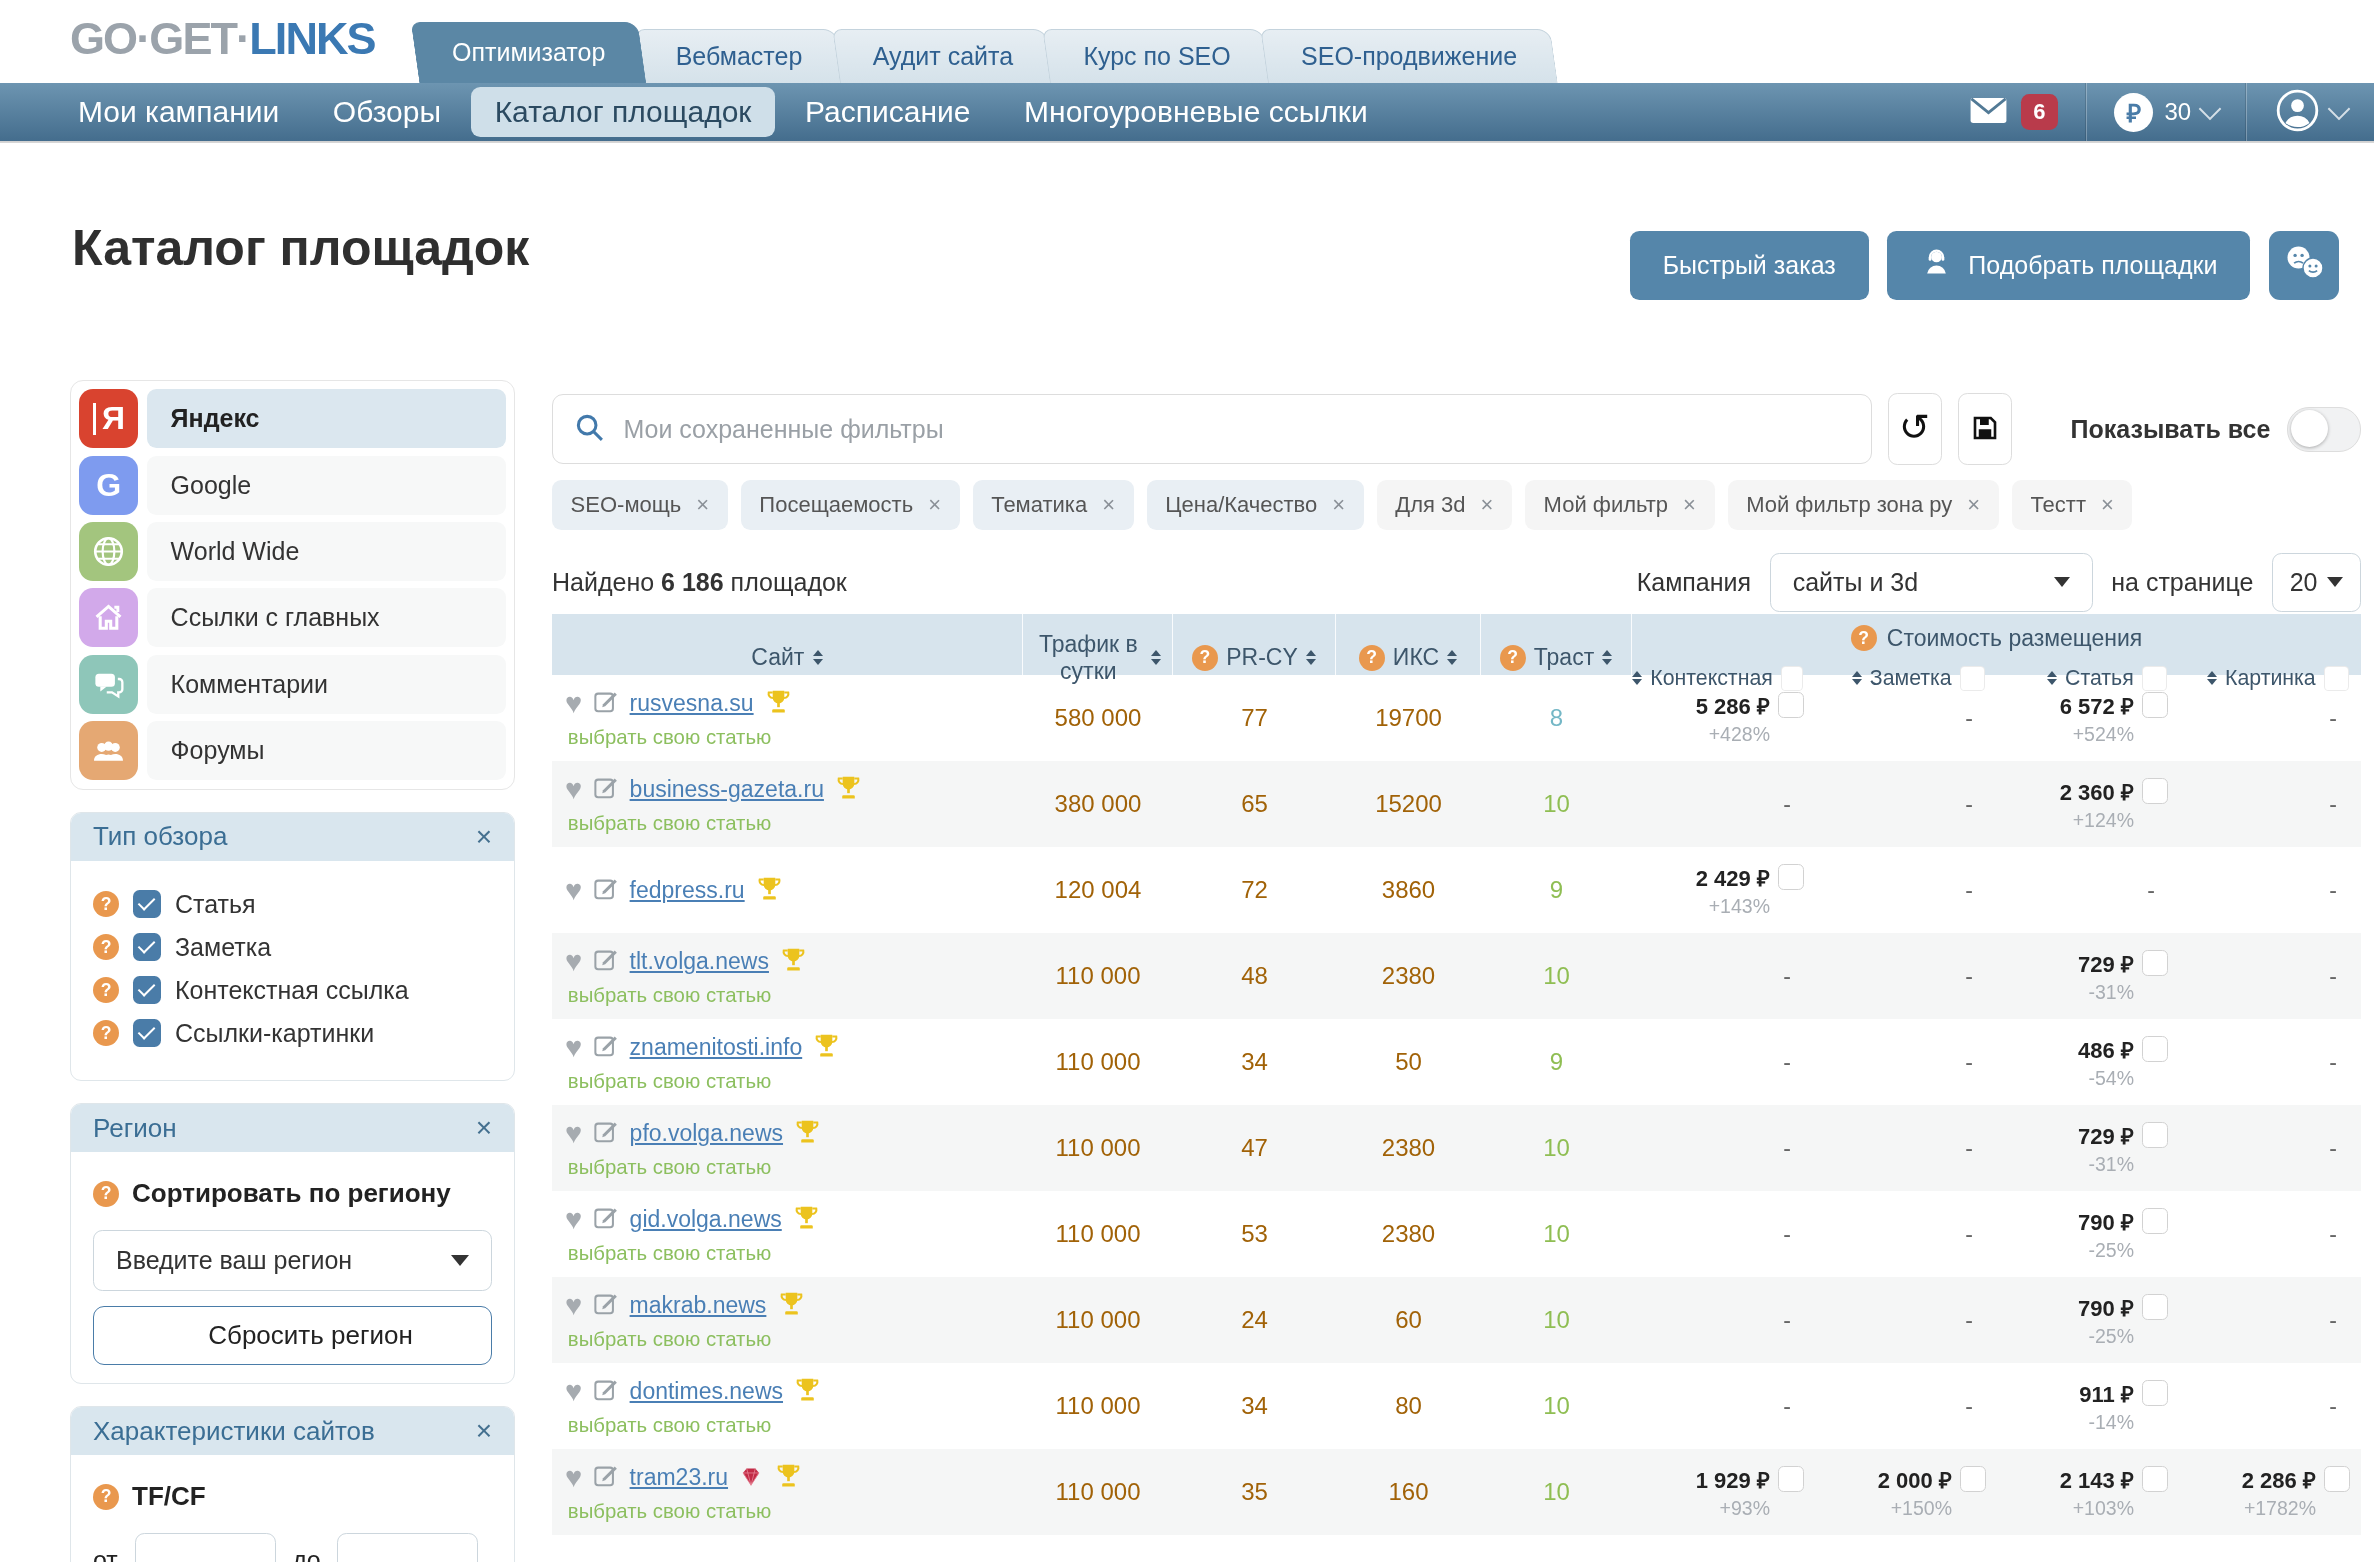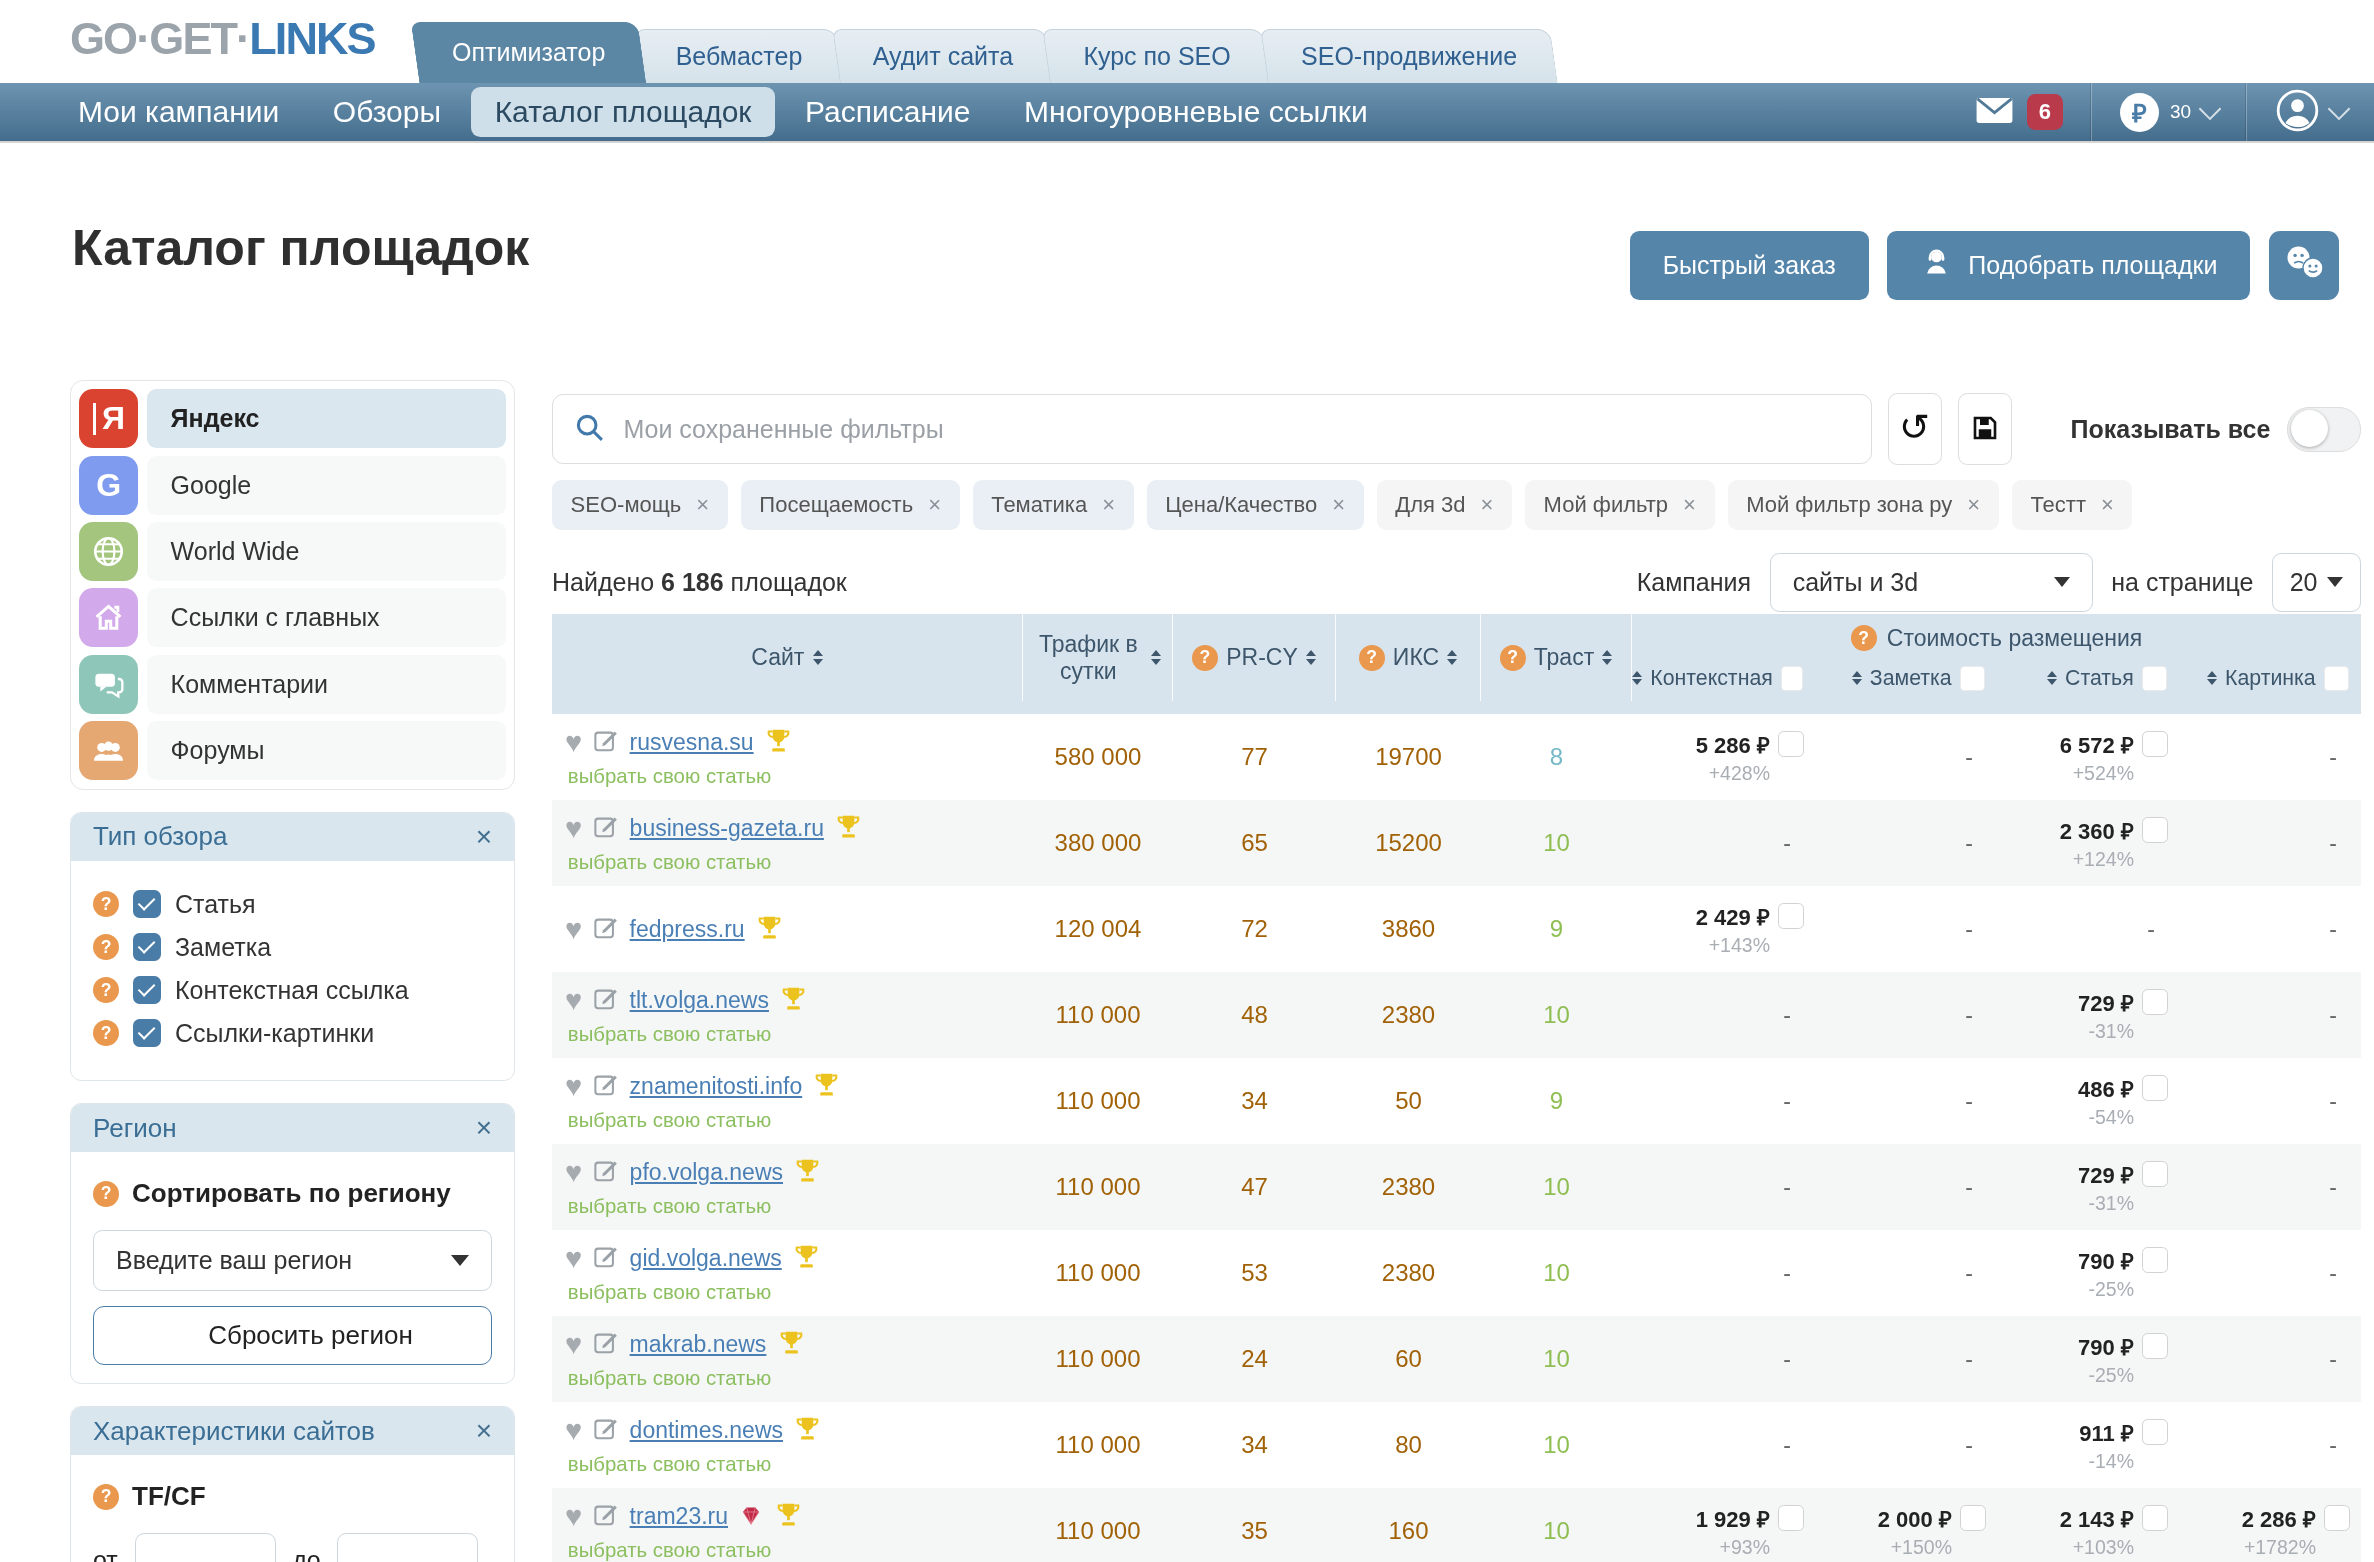--- a/index.html
+++ b/index.html
@@ -20,21 +20,21 @@
 
   
   .mainnav{position:absolute;top:83px;left:0;right:0;height:58px;background:linear-gradient(#6d95b1,#446d8d);display:flex;align-items:center;padding-left:54px;box-sizing:border-box;z-index:4;box-shadow:0 1.9px 0 rgba(0,0,0,.18);}
   .nav-item{color:#fff;font-size:30px;padding:8.3px 24px;border-radius:9.3px;margin-right:5.6px;cursor:pointer;white-space:nowrap;}
   .nav-item.active{background:#cfdfe9;color:#2b4a61;}
   .nav-right{margin-left:auto;display:flex;align-items:stretch;height:100%;}
   .nav-group{display:flex;align-items:center;gap:11px;padding:0 28px;cursor:pointer;}
   .nav-sep{width:0.9px;background:rgba(255,255,255,.28);box-shadow:-0.9px 0 rgba(0,0,0,.15);}
   .badge{background:#b93b4b;color:#fff;font-size:22px;font-weight:700;padding:4.6px 12px;border-radius:8.3px;}
   .rub-circle{width:39px;height:39px;border-radius:50%;background:#fff;color:#4a7ca8;font-size:25px;font-weight:700;display:flex;align-items:center;justify-content:center;}
-  .balance{color:#fff;font-size:19px;}
+  .balance{color:#fff;font-size:24px;}
   .chev{width:14px;height:14px;border-right:2.8px solid rgba(255,255,255,.75);border-bottom:2.8px solid rgba(255,255,255,.75);transform:rotate(45deg);margin-top:-5.6px;}
 
   
   .page-title{position:absolute;left:72px;top:219px;margin:0;font-size:50px;font-weight:700;color:#2f2f2f;}
   .page-actions{position:absolute;top:231px;right:36px;display:flex;gap:18.6px;height:69px;}
   .btn-blue{background:#5586aa;color:#fff;font-size:25px;border:none;border-radius:9.3px;height:69px;padding:0 33px;display:flex;align-items:center;gap:15px;cursor:pointer;font-family:inherit;}
   .btn-icon-only{width:70px;padding:0;justify-content:center;border-radius:11px;}
 
   
   .sidebar{position:absolute;left:70px;top:380px;width:445px;}
@@ -86,21 +86,21 @@
   .found-text b{font-weight:700;}
   .found-right{margin-left:auto;display:flex;align-items:center;gap:18.6px;}
   .found-right .lbl{font-size:25px;color:#333;white-space:nowrap;}
   .sel.campaign{width:323px;box-sizing:border-box;}
   .sel.perpage{width:89px;box-sizing:border-box;padding:0 16.7px;}
   .sel-sm-caret{width:0;height:0;border-left:8.3px solid transparent;border-right:8.3px solid transparent;border-top:10.2px solid #333;}
 
   
   .tbl{position:absolute;left:552px;top:614px;width:1809px;}
   .grid{display:grid;grid-template-columns:471px 150px 163px 145px 151px 183px 182px 182px 182px;}
-  .thead{background:#d7e4ed;grid-template-rows:41px 46px;height:100px;}
+  .thead{background:#d7e4ed;grid-template-rows:41px 46px;height:61px;}
   .th{display:flex;align-items:center;justify-content:center;color:#3d566b;font-size:23px;gap:8.3px;grid-row:1/3;border-right:1.9px solid rgba(255,255,255,.85);text-align:center;}
   .th .wrap{max-width:109px;}
   .cost-title{grid-column:6/10;grid-row:1;display:flex;align-items:center;justify-content:center;gap:10.2px;color:#3d566b;font-size:23px;padding-top:7.4px;}
   .sub-th{grid-row:2;display:flex;align-items:center;justify-content:flex-end;padding-right:12px;gap:8.3px;font-size:21.3px;color:#3d566b;}
   .sort{display:inline-flex;flex-direction:column;gap:2.8px;cursor:pointer;}
   .tri-up{width:0;height:0;border-left:5.6px solid transparent;border-right:5.6px solid transparent;border-bottom:6.5px solid #3d566b;}
   .tri-dn{width:0;height:0;border-left:5.6px solid transparent;border-right:5.6px solid transparent;border-top:6.5px solid #3d566b;}
   .hcb{width:25px;height:25px;background:#fff;border:0.9px solid rgba(0,0,0,.08);border-radius:4.6px;cursor:pointer;box-sizing:border-box;}
 
   .trow{height:86px;}

